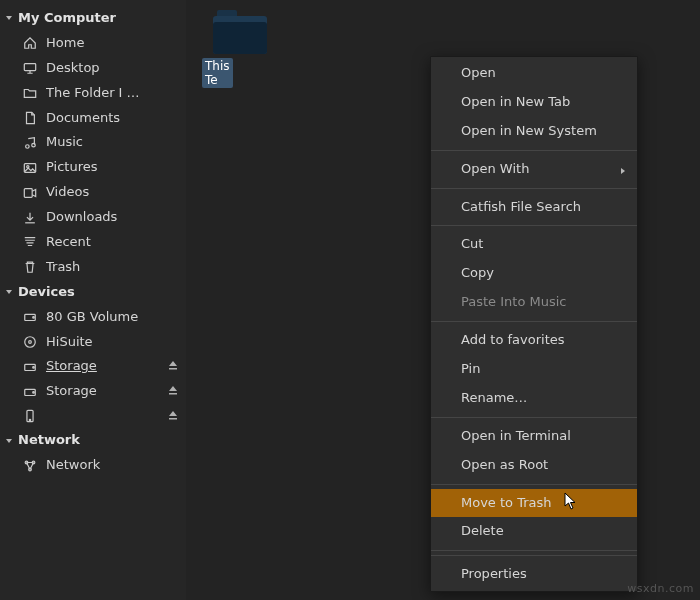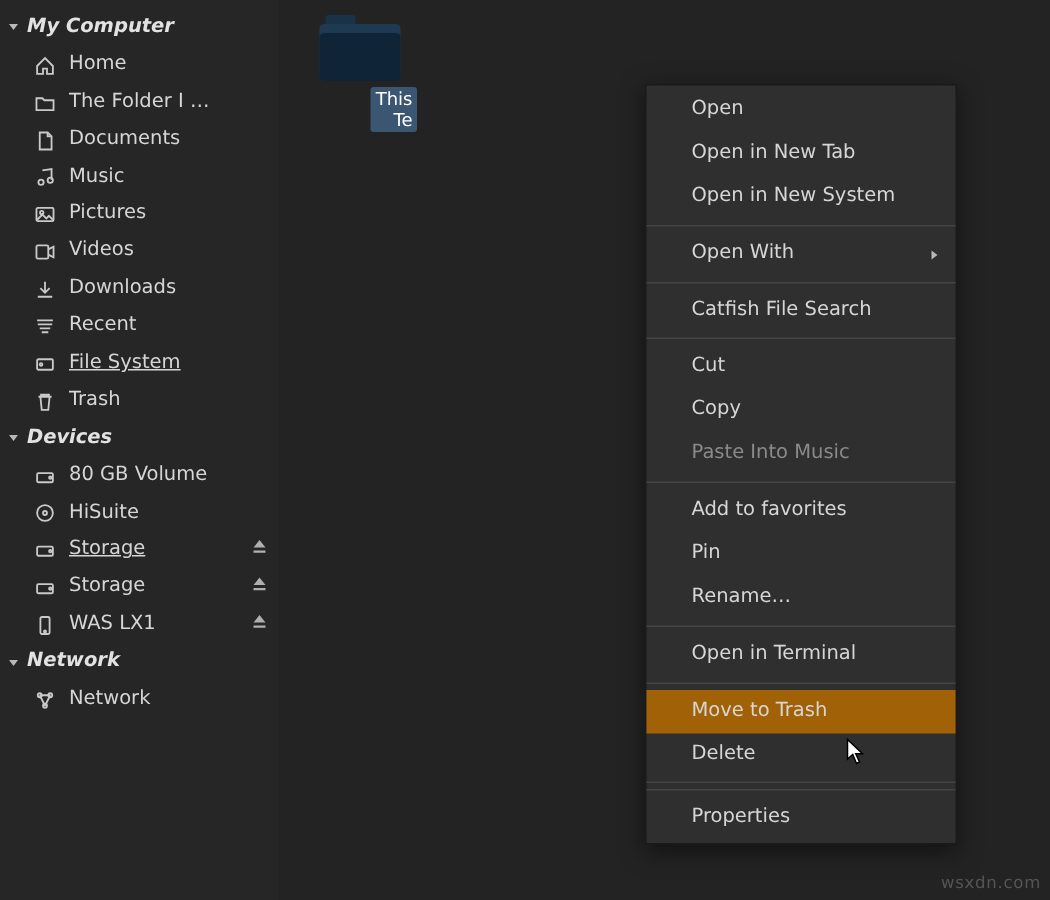--- a/index.html
+++ b/index.html
@@ -25,43 +25,42 @@
   }
   .root{display:flex;height:100%}
   .sidebar{
     width:186px;flex:0 0 186px;background:var(--sidebar);
     padding:6px 0;overflow:hidden;
   }
   .tree-hdr{
     display:flex;align-items:center;gap:4px;
     padding:4px 6px 4px 4px;font-weight:600;color:#e2e2e2;
     cursor:pointer;
-    font-style:italic;
   }
   .expander{
     width:10px;height:10px;display:inline-flex;align-items:center;justify-content:center;
     color:#b8b8b8;
   }
   .expander svg{width:8px;height:8px;fill:currentColor}
   .tree-item{
-    display:flex;align-items:flex-end;gap:8px;
+    display:flex;align-items:center;gap:8px;
     padding:4px 6px 4px 22px;color:var(--fg);cursor:pointer;
     position:relative;
   }
   .tree-item .icon{flex:0 0 16px;height:16px;display:inline-flex;align-items:center;justify-content:center;color:#c9c9c9}
   .tree-item .icon svg{width:14px;height:14px;fill:none;stroke:currentColor;stroke-width:1.4}
   .tree-item .lbl{flex:1 1 auto;white-space:nowrap;overflow:hidden;text-overflow:ellipsis}
   .underline{text-decoration:underline}
   .eject{
     position:absolute;right:8px;top:4px;color:#b0b0b0;
   }
   .eject svg{width:10px;height:10px;fill:currentColor}
   .content{flex:1 1 auto;position:relative;background:var(--bg-content)}
   .folder-item{
-    position:absolute;left:16px;top:10px;width:76px;text-align:right;
+    position:absolute;left:16px;top:10px;width:76px;text-align:left;
   }
   .folder-icon{
     width:54px;height:44px;margin:0 auto 4px auto;position:relative;
   }
   .folder-icon .tab{
     position:absolute;left:4px;top:0;width:20px;height:8px;border-radius:2px 2px 0 0;background:#193247;
   }
   .folder-icon .body{
     position:absolute;left:0;top:6px;right:0;bottom:0;border-radius:3px;background:#1e3a52;
   }
@@ -114,20 +113,29 @@
         <span class="icon">
           <svg viewBox="0 0 16 16">
             <path d="M2 8 L8 2 L14 8 L14 14 L9.5 14 L9.5 10 L6.5 10 L6.5 14 L2 14 Z"></path>
           </svg>
         </span>
         <span class="lbl">Home</span>
       </div>
       <div class="tree-item">
         <span class="icon">
           <svg viewBox="0 0 16 16">
+            <rect x="1.5" y="3" width="13" height="8" rx="1"></rect>
+            <path d="M5 14 H11 M8 11 V14"></path>
+          </svg>
+        </span>
+        <span class="lbl">Desktop</span>
+      </div>
+      <div class="tree-item">
+        <span class="icon">
+          <svg viewBox="0 0 16 16">
             <path d="M1.5 4 L6 4 L7.5 5.5 L14.5 5.5 L14.5 13 L1.5 13 Z"></path>
           </svg>
         </span>
         <span class="lbl">The Folder I …</span>
       </div>
       <div class="tree-item">
         <span class="icon">
           <svg viewBox="0 0 16 16">
             <path d="M4 1.5 H10 L13 4.5 V14.5 H4 Z"></path>
             <path d="M10 1.5 V4.5 H13"></path>
@@ -174,29 +182,20 @@
         <span class="lbl">Downloads</span>
       </div>
       <div class="tree-item">
         <span class="icon">
           <svg viewBox="0 0 16 16">
             <path d="M2.5 6 H13.5 M4 9 H12 M5.5 12 H10.5"></path>
             <path d="M2 3 L14 3"></path>
           </svg>
         </span>
         <span class="lbl">Recent</span>
-      </div>
-      <div class="tree-item">
-        <span class="icon">
-          <svg viewBox="0 0 16 16">
-            <rect x="2" y="4" width="12" height="8" rx="1"></rect>
-            <circle cx="5" cy="8" r="1"></circle>
-          </svg>
-        </span>
-        <span class="lbl underline">File System</span>
       </div>
       <div class="tree-item">
         <span class="icon">
           <svg viewBox="0 0 16 16">
             <path d="M3 4 H13 M5 4 V2.5 H11 V4 M4.5 4 L5.5 14 H10.5 L11.5 4"></path>
           </svg>
         </span>
         <span class="lbl">Trash</span>
       </div>
       <div class="tree-hdr">
@@ -249,21 +248,20 @@
             <path d="M5 1 L9 6 L1 6 Z M1 8 H9 V9.5 H1 Z"></path>
           </svg></span>
       </div>
       <div class="tree-item">
         <span class="icon">
           <svg viewBox="0 0 16 16">
             <rect x="4.5" y="1.5" width="7" height="13" rx="1.2"></rect>
             <circle cx="8" cy="12.5" r="0.8" fill="currentColor"></circle>
           </svg>
         </span>
-        <span class="lbl">WAS LX1</span>
         <span class="eject"><svg viewBox="0 0 10 10">
             <path d="M5 1 L9 6 L1 6 Z M1 8 H9 V9.5 H1 Z"></path>
           </svg></span>
       </div>
       <div class="tree-hdr">
         <span class="expander">
           <svg viewBox="0 0 8 8">
             <path d="M1 2 L4 6 L7 2 Z"></path>
           </svg>
         </span>
@@ -330,20 +328,23 @@
         </div>
         <div class="mi">
           <span class="txt">Pin</span>
         </div>
         <div class="mi">
           <span class="txt">Rename…</span>
         </div>
         <div class="sep"></div>
         <div class="mi">
           <span class="txt">Open in Terminal</span>
+        </div>
+        <div class="mi">
+          <span class="txt">Open as Root</span>
         </div>
         <div class="sep"></div>
         <div class="mi hovered">
           <span class="txt">Move to Trash</span>
         </div>
         <div class="mi">
           <span class="txt">Delete</span>
         </div>
         <div class="sep"></div>
         <div class="sep"></div>

